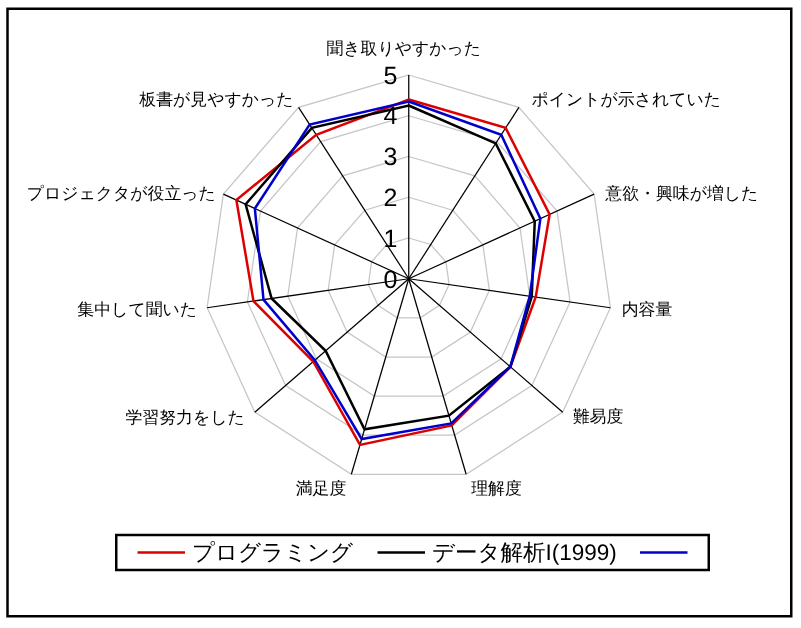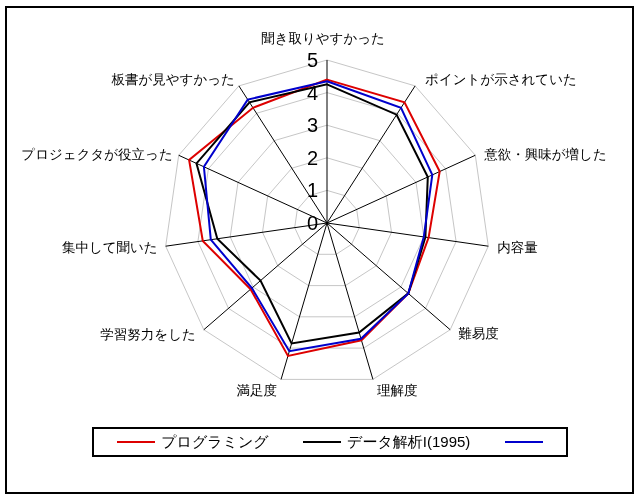--- a/index.html
+++ b/index.html
@@ -5,21 +5,21 @@
   html,body{margin:0;padding:0;background:#fff;width:641px;height:502px;position:relative;
     font-family:"Liberation Sans",sans-serif;}
   .frame{position:absolute;left:5px;top:6px;width:625px;height:484px;border:2px solid #000;background:#fff;}
   .chart-svg{position:absolute;left:0;top:0;width:641px;height:502px;}
   .axis-label{font-family:"Liberation Sans",sans-serif;font-size:13.5px;fill:#000;}
   .tick-label{font-family:"Liberation Sans",sans-serif;font-size:20px;fill:#000;}
   .legend-box{position:absolute;left:92px;top:427px;width:460px;height:26px;border:2px solid #000;
     background:#fff;display:flex;align-items:center;justify-content:space-around;padding:0 6px;}
   .legend-item{display:flex;align-items:center;gap:6px;white-space:nowrap;}
   .swatch{display:inline-block;width:38px;height:0;border-top:2px solid #000;}
-  .legend-label{font-size:15px;color:#000;}
+  .legend-label{font-size:18px;color:#000;}
 </style>
 </head>
 <body>
 
 <div class="frame"></div>
 
 <svg class="chart-svg" viewBox="0 0 641 502" xmlns="http://www.w3.org/2000/svg">
     <polygon points="327.0,190.4 344.6,195.6 356.7,209.5 359.3,227.6 351.6,244.3 336.2,254.3 317.8,254.3 302.4,244.3 294.7,227.6 297.3,209.5 309.4,195.6" fill="none" stroke="#c6c6c6" stroke-width="1"></polygon>
     <polygon points="327.0,157.8 362.2,168.2 386.3,195.9 391.5,232.3 376.3,265.7 345.4,285.6 308.6,285.6 277.7,265.7 262.5,232.3 267.7,195.9 291.8,168.2" fill="none" stroke="#c6c6c6" stroke-width="1"></polygon>
     <polygon points="327.0,125.2 379.9,140.7 416.0,182.4 423.8,236.9 400.9,287.0 354.6,316.8 299.4,316.8 253.1,287.0 230.2,236.9 238.0,182.4 274.1,140.7" fill="none" stroke="#c6c6c6" stroke-width="1"></polygon>
@@ -58,18 +58,18 @@
     <polygon points="327.0,81.2 401.0,107.8 432.3,174.9 423.8,236.9 408.3,293.4 361.0,338.7 289.3,351.2 251.9,288.1 210.8,239.7 203.9,166.8 247.7,99.6" fill="none" stroke="#0000cc" stroke-width="2" stroke-linejoin="miter"></polygon>
   </svg>
 
 <div class="legend-box">
   <div class="legend-item">
     <span class="swatch" style="border-top-color: rgb(221, 0, 0);"></span>
     <span class="legend-label">プログラミング</span>
   </div>
   <div class="legend-item">
     <span class="swatch" style="border-top-color: rgb(0, 0, 0);"></span>
-    <span class="legend-label">データ解析I(1995)</span>
+    <span class="legend-label">データ解析I(1999)</span>
   </div>
   <div class="legend-item">
     <span class="swatch" style="border-top-color: rgb(0, 0, 204);"></span>
   </div>
 </div>
 
 </body></html>

